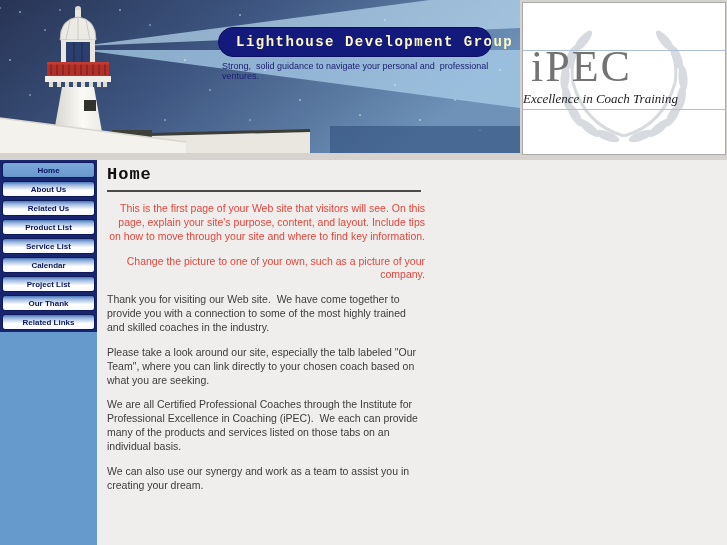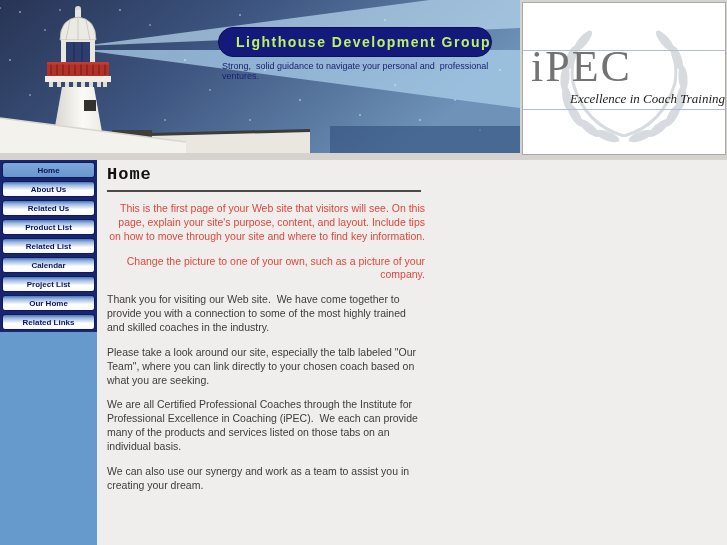--- a/index.html
+++ b/index.html
@@ -4,34 +4,34 @@
 <style>
   html,body{margin:0;padding:0;}
   body{font-family:"Liberation Sans",sans-serif;}
   .screen{position:relative;width:727px;height:545px;background:#d6d3ce;overflow:hidden;}
 
   
   .hero{position:absolute;left:0;top:0;width:520px;height:153px;overflow:hidden;}
   .hero svg{display:block;}
   .banner{position:absolute;left:218px;top:27px;width:272px;height:28px;background:#141a7c;
           border:1px solid #0a0f5e;border-radius:15px;text-align:center;}
-  .banner span{font-family:Liberation Sans, sans-serif;font-weight:bold;font-size:14px;
-          color:#bef264;letter-spacing:1.5px;line-height:28px;white-space:nowrap;margin-left:17px;}
+  .banner span{font-family:Liberation Mono, monospace;font-weight:bold;font-size:14px;
+          color:#fef9c3;letter-spacing:1.5px;line-height:28px;white-space:nowrap;margin-left:17px;}
   .tagline{position:absolute;left:222px;top:61px;width:268px;text-align:left;
           font-size:9px;color:#1b2070;white-space:pre-wrap;}
 
   .ipec{position:absolute;left:522px;top:2px;width:202px;height:151px;background:#ffffff;
         border:1px solid #a9a9a9;overflow:hidden;}
   .ipec svg{position:absolute;left:0;top:0;}
   .ipec-line{position:absolute;left:0;width:100%;height:1px;background:#aebedd;}
   .ipec-line.top{top:47px;}
   .ipec-line.bottom{top:106px;}
   .ipec-name{position:absolute;left:0;top:38px;width:100%;
         font-family:"Liberation Serif",serif;font-size:44px;color:#737373;letter-spacing:2px;margin-left:8px;}
-  .ipec-sub{position:absolute;left:0;top:88px;width:100%;text-align:right;
+  .ipec-sub{position:absolute;left:0;top:88px;width:100%;text-align:left;
         font-family:"Liberation Serif",serif;font-style:italic;font-size:13px;color:#222;}
 
   
   .sidebar{position:absolute;left:0;top:160px;width:97px;height:385px;background:#6699cc;}
   .navstack{background:#19256f;padding:2px;display:flex;flex-direction:column;gap:3px;}
   .navbtn{height:14px;border:1px solid #0e1a5a;border-radius:3px;display:flex;align-items:center;
         justify-content:center;font-size:8px;font-weight:bold;color:#0a1560;cursor:pointer;
         background:linear-gradient(180deg,#4a76ba 0%,#9db8de 22%,#ffffff 60%,#f6f9ff 100%);
         text-decoration:none;}
   .navbtn.active{background:linear-gradient(180deg,#7ca9db 0%,#6897cd 100%);}
@@ -165,24 +165,24 @@
     <div class="ipec-name">iPEC</div>
     <div class="ipec-sub">Excellence in Coach Training</div>
   </div>
 
   <nav class="sidebar">
     <div class="navstack">
       <a class="navbtn active">Home</a>
       <a class="navbtn">About Us</a>
       <a class="navbtn">Related Us</a>
       <a class="navbtn">Product List</a>
-      <a class="navbtn">Related List</a>
+      <a class="navbtn">Service List</a>
       <a class="navbtn">Calendar</a>
       <a class="navbtn">Project List</a>
-      <a class="navbtn">Our Home</a>
+      <a class="navbtn">Our Thank</a>
       <a class="navbtn">Related Links</a>
     </div>
   </nav>
 
   <main class="main">
     <h1>Home</h1>
     <div class="rule"></div>
     <p class="para red">This is the first page of your Web site that visitors will see. On this page, explain your site's purpose, content, and layout. Include tips on how to move through your site and where to find key information.</p>
     <p class="para red">Change the picture to one of your own, such as a picture of your company.</p>
     <p class="para black">Thank you for visiting our Web site.  We have come together to provide you with a connection to some of the most highly trained and skilled coaches in the industry.</p>

